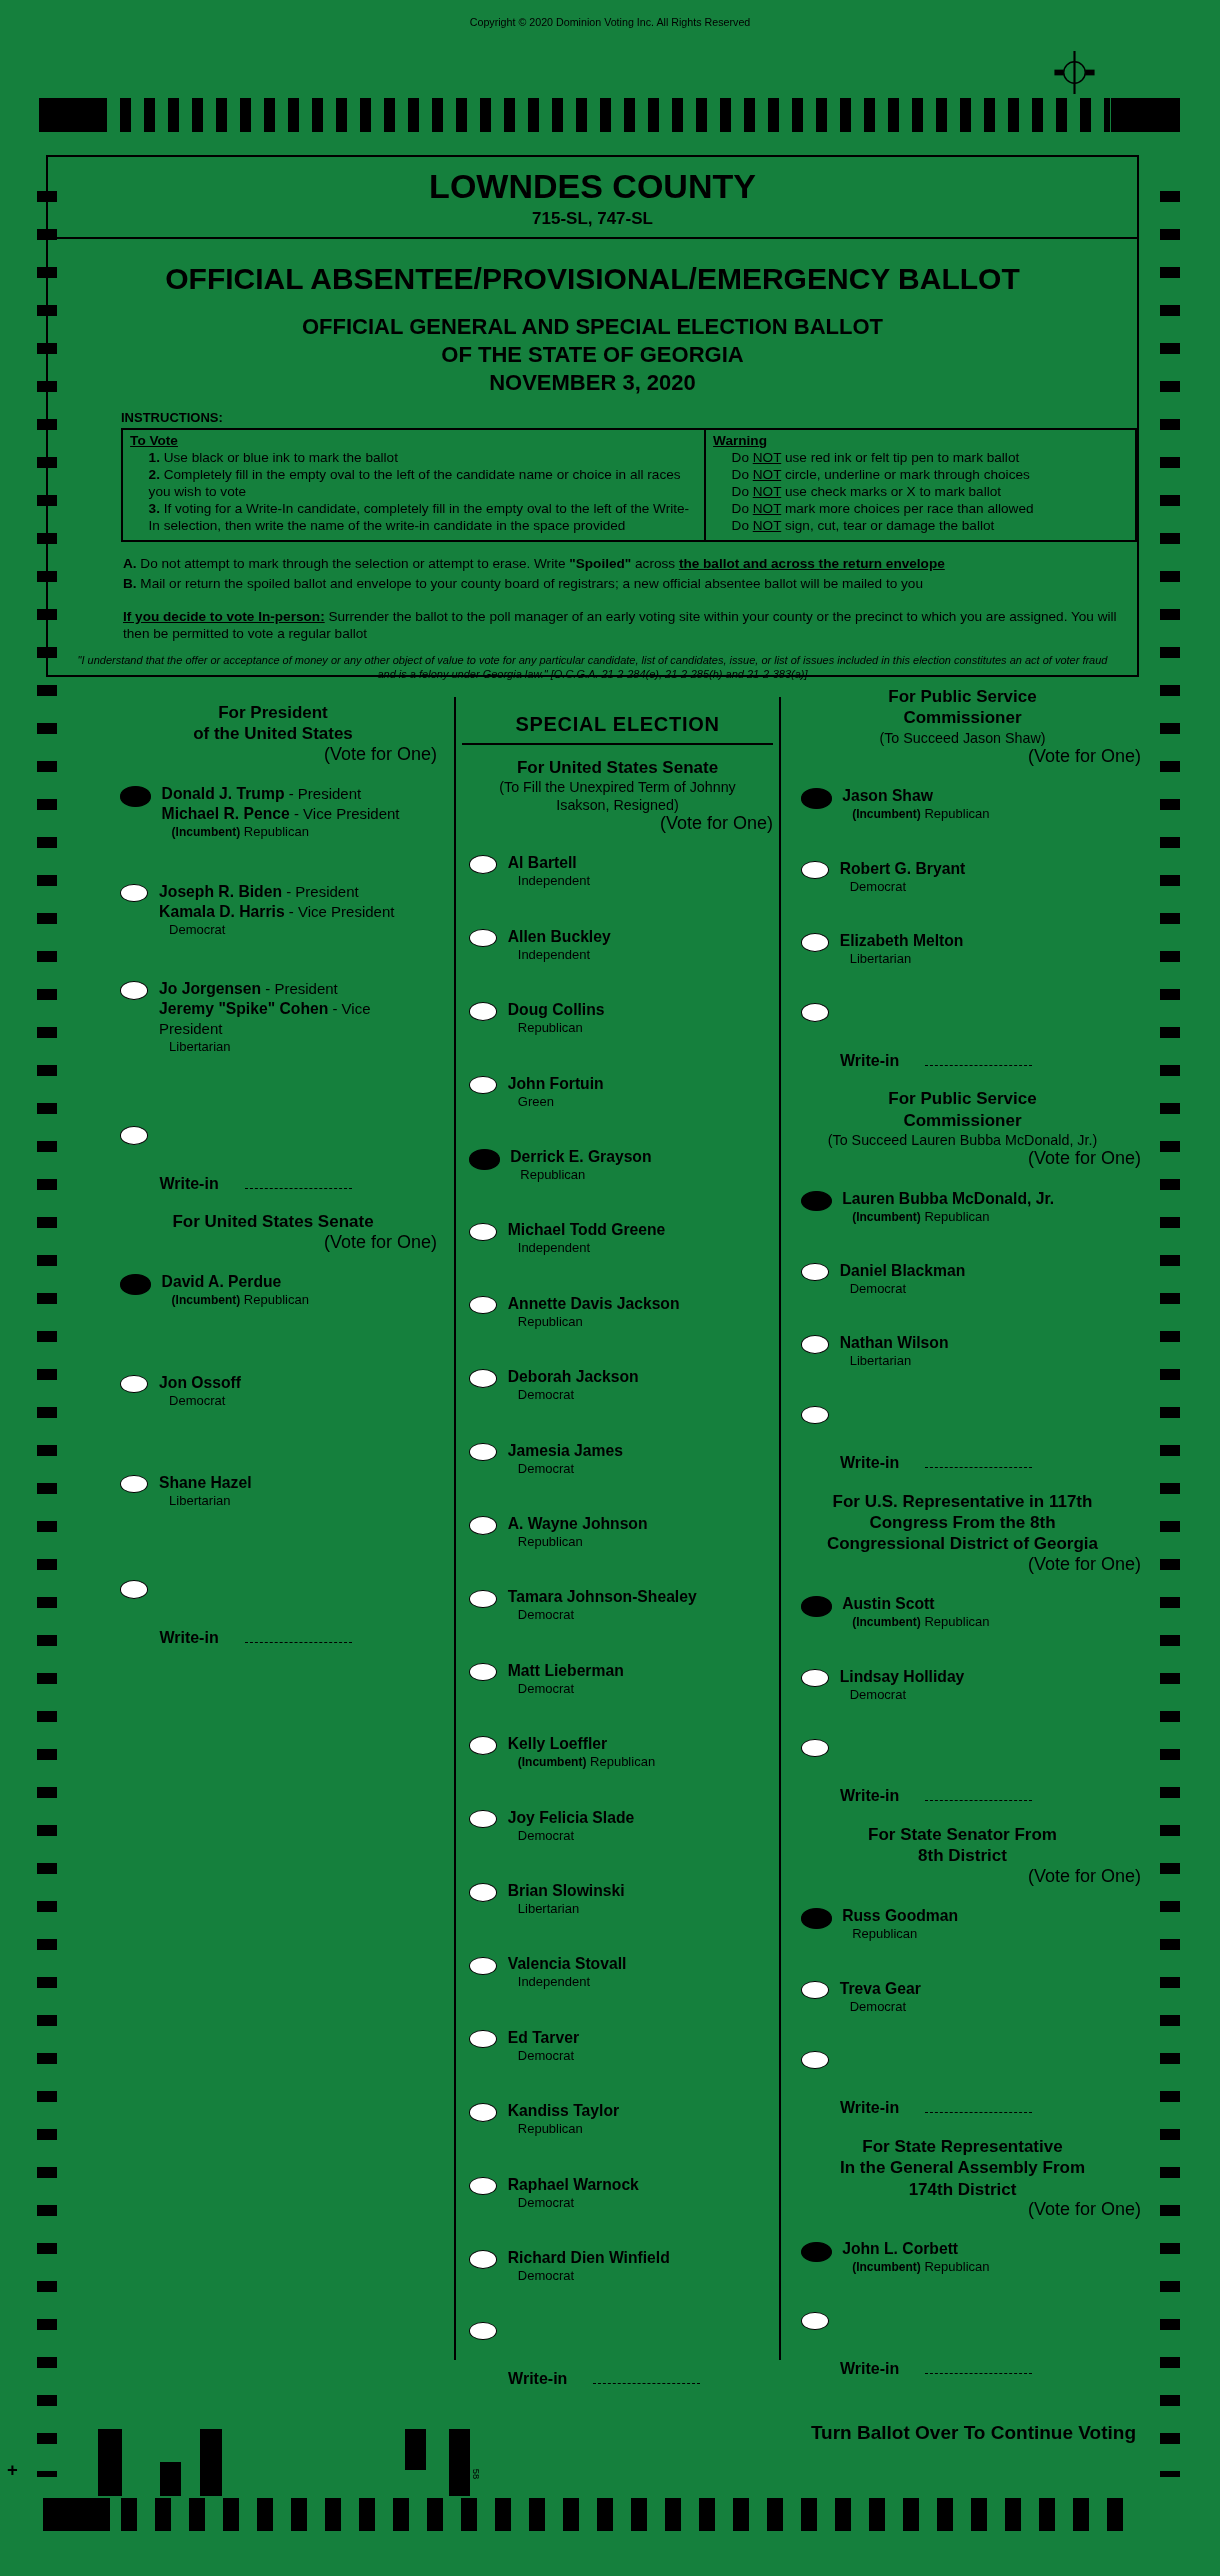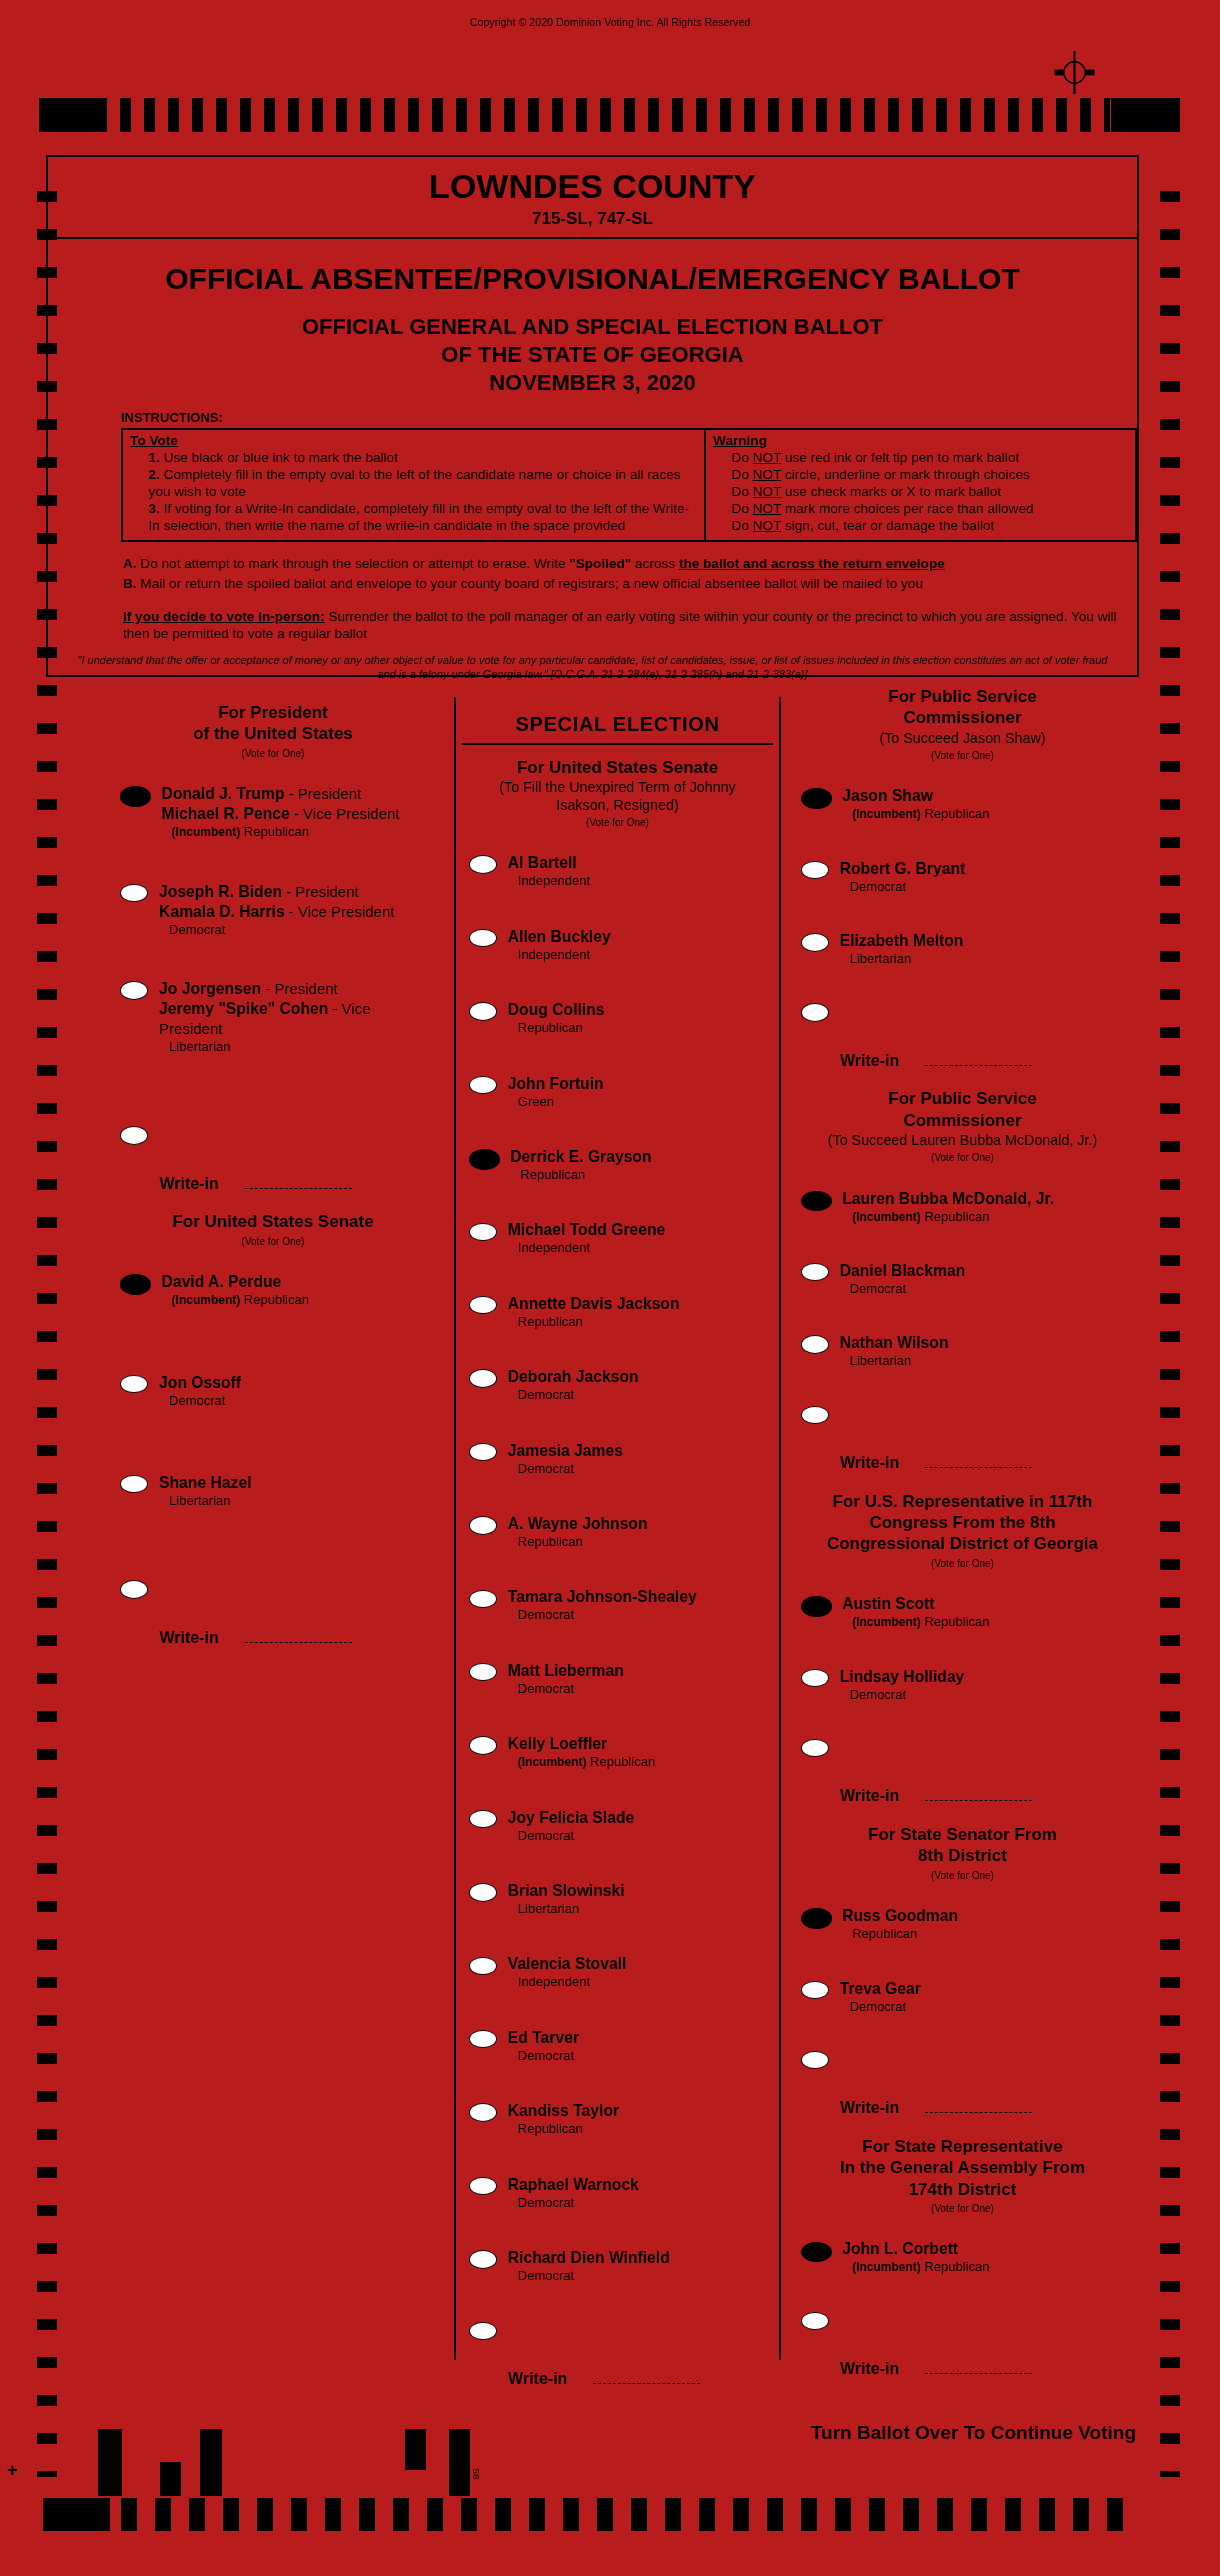--- a/index.html
+++ b/index.html
@@ -1,16 +1,16 @@
 <!DOCTYPE html>
 <html style="font-size:11.4px"><head>
 <meta charset="utf-8">
 <style>
   html,body{margin:0;padding:0;background:#fff;}
-  .page{position:relative;width:1220px;height:2576px;background:#b91c1c;color:#000;
+  .page{position:relative;width:1220px;height:2576px;background:#15803d;color:#000;
         font-family:"Liberation Sans",sans-serif;overflow:hidden;}
   
   .copyright{position:absolute;top:15.7px;left:0;right:0;text-align:center;font-size:10.7px;}
   .crosshair{position:absolute;left:1053px;top:51px;}
   .tm-top{position:absolute;left:120px;top:98px;width:990px;height:34px;
           background:repeating-linear-gradient(90deg,#000 0 11.4px,transparent 11.4px 24px);}
   .tm-top-block-l{position:absolute;left:39px;top:98px;width:68px;height:34px;background:#000;}
   .tm-top-block-r{position:absolute;left:1111px;top:98px;width:69px;height:34px;background:#000;}
   .tm-left{position:absolute;left:37px;top:191px;width:20px;height:2286px;
            background:repeating-linear-gradient(180deg,#000 0 10.7px,transparent 10.7px 38px);}
@@ -50,21 +50,21 @@
   .divider{position:absolute;width:2.1px;background:#000;top:697px;height:1663px;}
   .div-1{left:454px;} .div-2{left:779px;}
   .bcol{position:absolute;}
   .col-1{left:109px;top:702px;width:328px;}
   .col-2{left:462px;top:713px;width:311px;}
   .col-3{left:784px;top:686px;width:357px;}
   .banner{font-size:20px;font-weight:bold;text-align:center;letter-spacing:0.7px;}
   .banner-rule{height:2.1px;background:#000;margin:7.1px 0 11.4px;}
   .ctitle{font-size:17px;font-weight:bold;text-align:center;line-height:21.4px;}
   .csub{font-size:14.3px;text-align:center;line-height:18px;}
-  .cvote{font-size:10px;text-align:center;line-height:18px;margin-bottom:21.4px;}
+  .cvote{font-size:18px;text-align:right;line-height:18px;margin-bottom:21.4px;}
   .contest + .contest{margin-top:18.5px;}
   .entry{display:flex;align-items:flex-start;}
   .oval{flex:none;width:26px;height:16.4px;border:1.4px solid #000;border-radius:50%;margin-top:2.1px;background:#fff;}
   .oval.filled{background:#000;border-color:#000;width:28.5px;height:18.5px;}
   .ctext{margin-left:10.7px;}
   .nline{font-size:15px;line-height:20px;}
   .nline b{font-size:15.7px;}
   .pline{font-size:13px;line-height:16.4px;margin-left:10px;}
   .pline .inc{font-size:12px;font-weight:bold;}
   .col-1 .entry,.col-1 .writein{padding-left:11.4px;}

